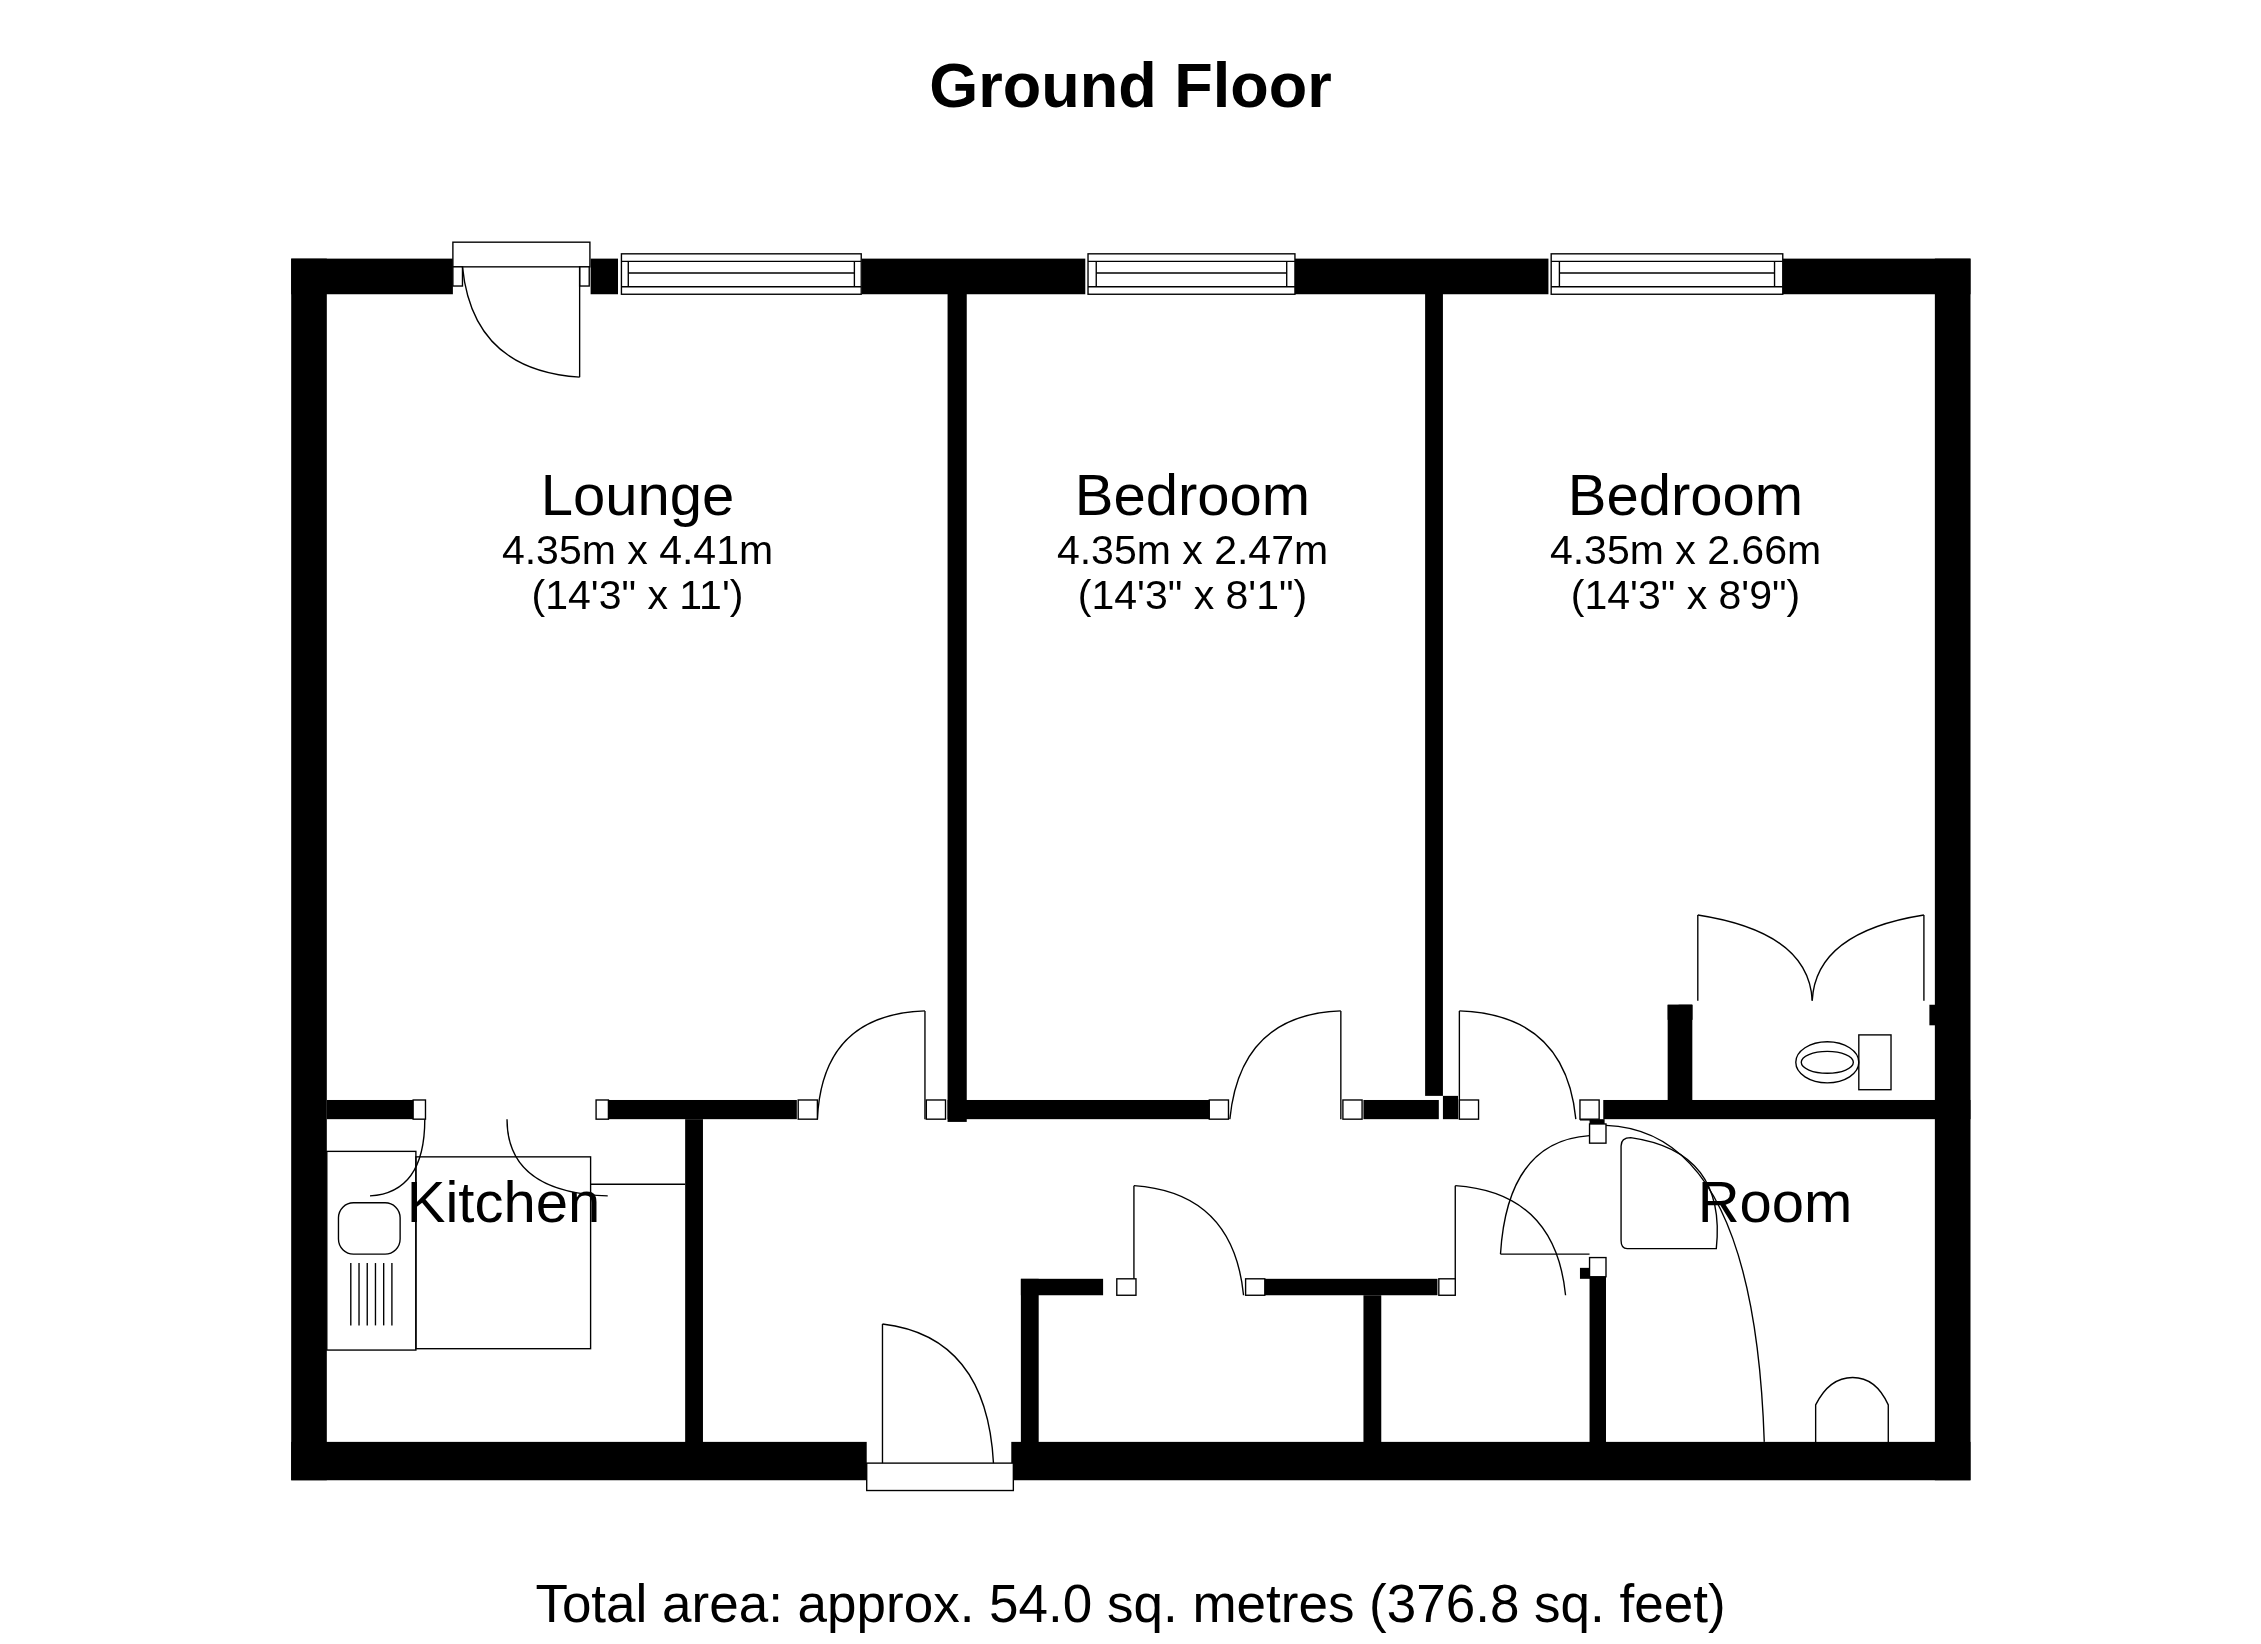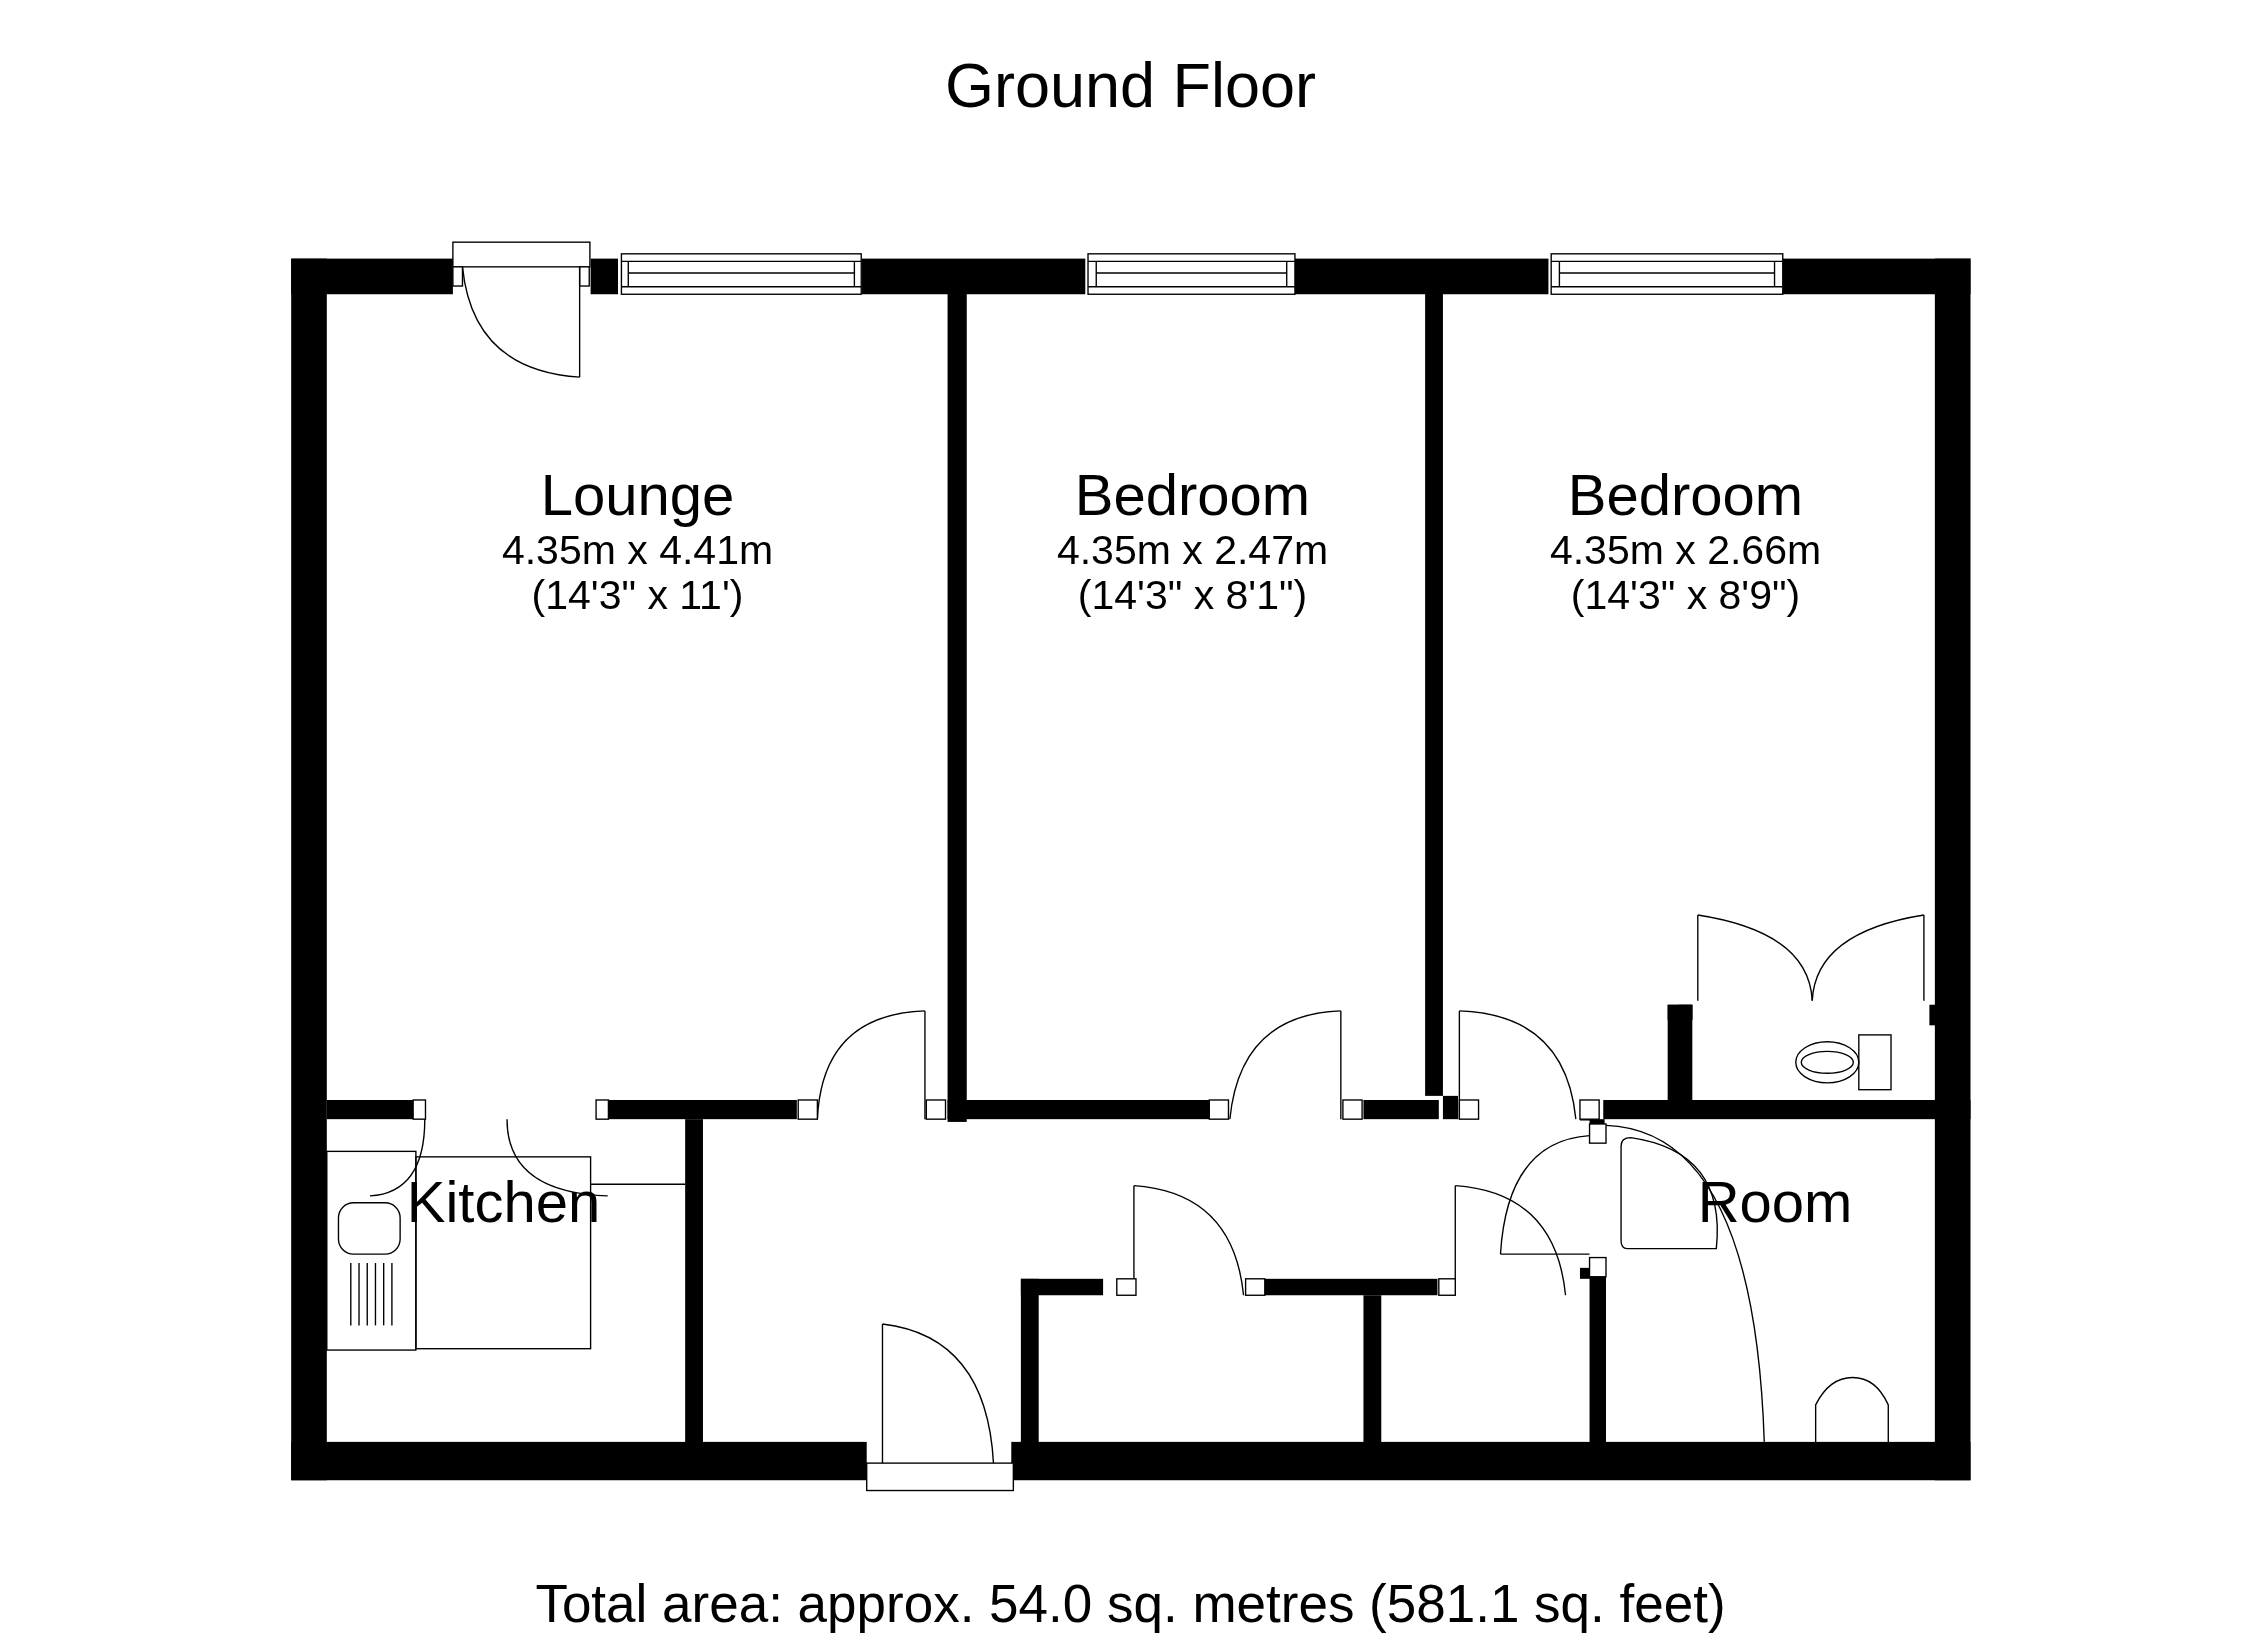--- a/index.html
+++ b/index.html
@@ -1,18 +1,18 @@
 <!DOCTYPE html>
 <html style="font-size:11px"><head>
 <meta charset="utf-8">
 <style>
   html, body { margin:0; padding:0; background:#ffffff; }
   body { width:2261px; height:1645px; position:relative; overflow:hidden; font-family:"Liberation Sans", sans-serif; }
   svg { position:absolute; left:0; top:0; }
-  .title { position:absolute; left:0; width:2261px; top:49px; text-align:center; font-weight:normal; font-size:63px; color:#000; }
+  .title { position:absolute; left:0; width:2261px; top:49px; text-align:center; font-weight:bold; font-size:63px; color:#000; }
   .footer { position:absolute; left:0; width:2261px; top:1573px; text-align:center; font-size:53px; color:#000; }
   .room-label { position:absolute; text-align:center; color:#000; line-height:1; }
   .room-label .name { font-weight:normal; font-size:58px; display:block; }
   .room-label .dim { font-size:41px; display:block; margin-top:5.5px; }
   .room-label .dim2 { font-size:41px; display:block; margin-top:4.1px; }
 </style>
 </head>
 <body>
 
 <div class="title">Ground Floor</div>
@@ -178,14 +178,14 @@
 </div>
 
 <div class="room-label" style="left:356px; top:1173px; width:295px;">
   <span class="name">Kitchen</span>
 </div>
 
 <div class="room-label" style="left:1631px; top:1169px; width:288px;">
   <span class="name" style="margin-top:4.1px;">Room</span>
 </div>
 
-<div class="footer">Total area: approx. 54.0 sq. metres (581.1 sq. feet)</div>
+<div class="footer">Total area: approx. 54.0 sq. metres (376.8 sq. feet)</div>
 
 
 </body></html>

